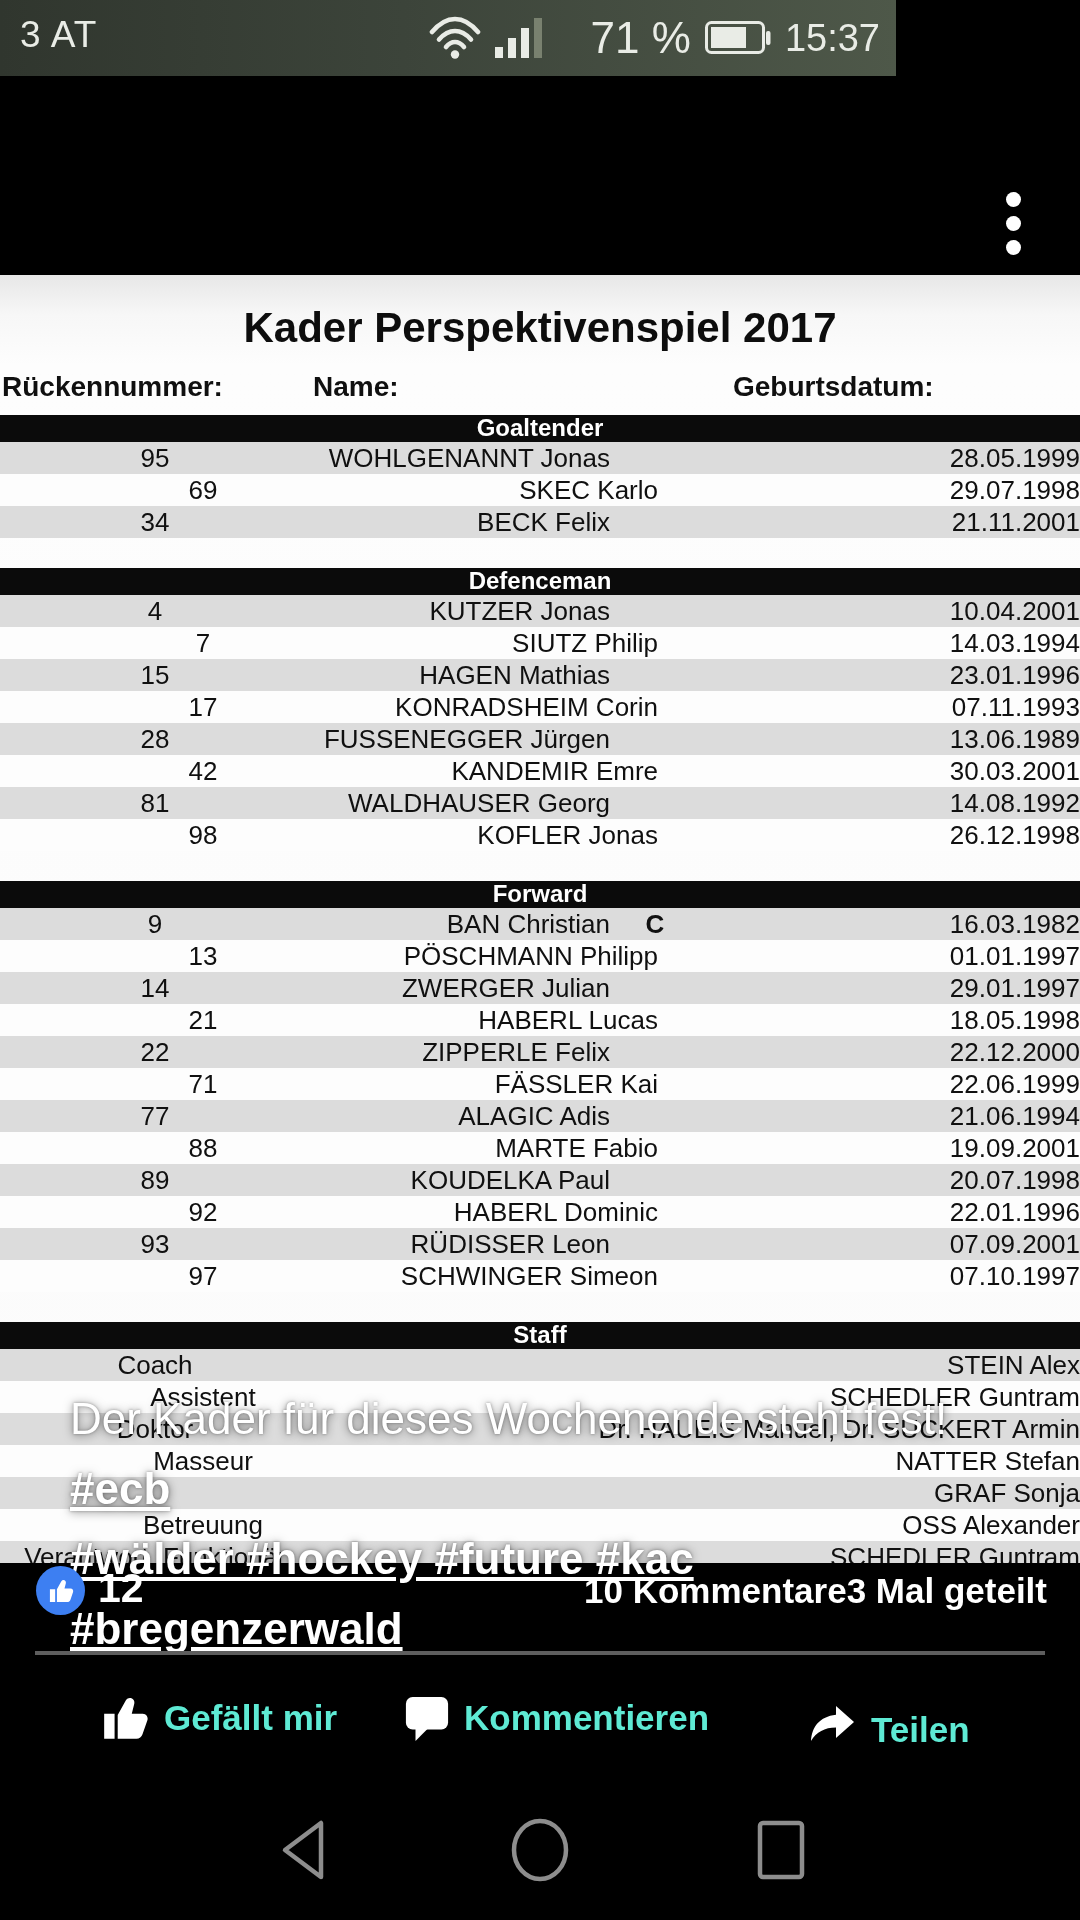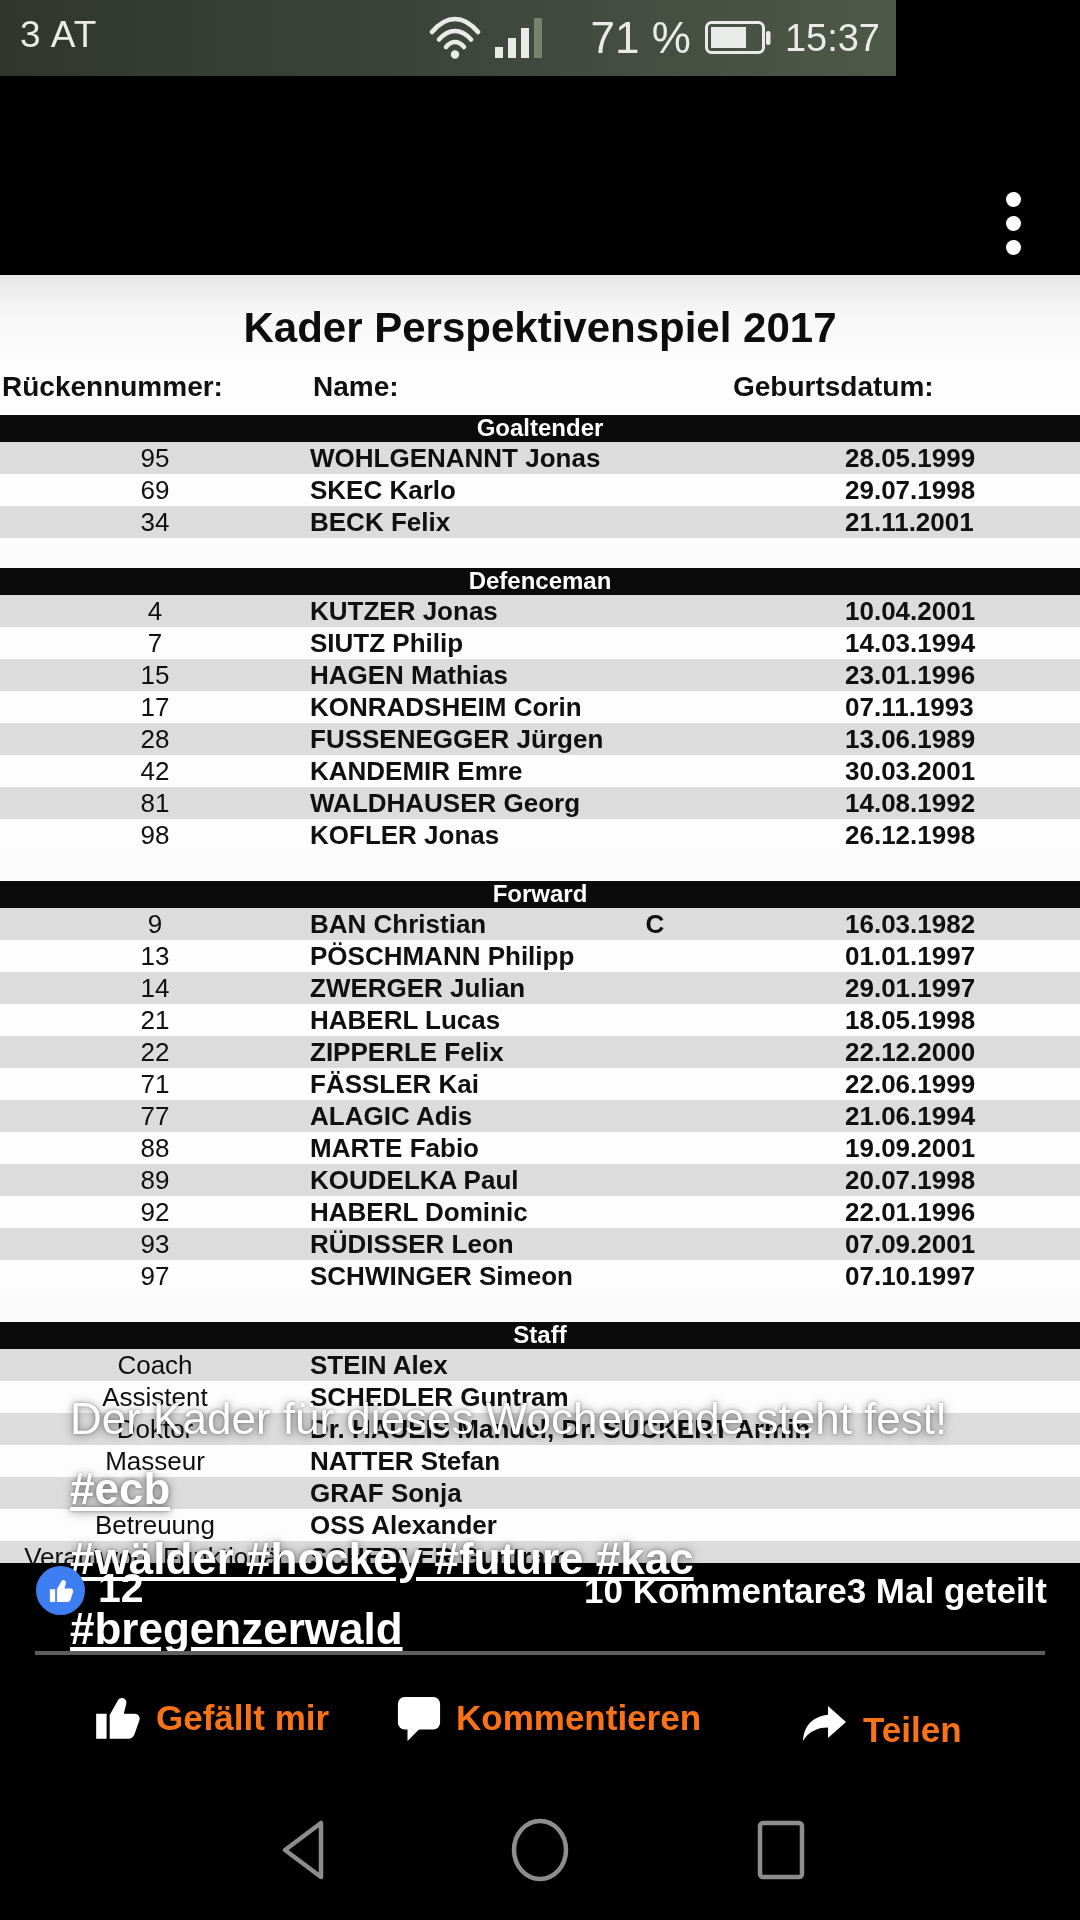--- a/index.html
+++ b/index.html
@@ -35,38 +35,38 @@
   .ch-number{left:2px;}
   .ch-name{left:313px;}
   .ch-birth{left:733px;}
   .section-bar{height:27px;background:#0b0b0b;color:#fff;text-align:center;
     font-size:24px;font-weight:bold;line-height:26px;}
   .sec-gap{margin-top:30px;}
   .row{display:grid;height:32px;line-height:32px;font-size:26px;}
   .row.player{grid-template-columns:310px 300px 90px 145px auto;}
   .row.staff{grid-template-columns:310px auto;}
   .row.odd{background:#dcdcdc;}
-  .row.even{background:#fdfdfd;}
+  .row.even{background:#fdfdfd;padding-left:48px;}
   .cell-num,.cell-role{text-align:center;}
   .cell-cap{text-align:center;font-weight:bold;}
-  .cell-name,.cell-date,.cell-names{text-align:left;white-space:nowrap;font-weight:bold;}
+  .cell-name,.cell-date,.cell-names{text-align:right;white-space:nowrap;}
   
   .caption{position:absolute;left:70px;top:1384px;width:960px;color:#fff;
     font-size:44px;line-height:70px;
     text-shadow:0 1px 10px rgba(0,0,0,.5),0 0 3px rgba(0,0,0,.35);}
   .caption .seg-bold{font-weight:bold;text-decoration:underline;}
   
   .engagement{position:absolute;top:1563px;left:0;width:1080px;height:80px;color:#fff;}
   .like-badge{position:absolute;left:36px;top:3px;width:49px;height:49px;border-radius:50%;
     display:flex;align-items:center;justify-content:center;}
   .like-count{position:absolute;left:98px;top:2px;font-size:41px;font-weight:bold;}
   .eng-right{position:absolute;right:33px;top:8px;display:flex;font-size:35px;font-weight:bold;}
   
   .divider{position:absolute;top:1651px;left:35px;width:1010px;height:4px;background:#5e5e5e;}
-  .actions{position:absolute;top:1686px;left:4px;width:1063px;height:64px;color:#f97316;}
+  .actions{position:absolute;top:1686px;left:12px;width:1063px;height:64px;color:#5eead4;}
   .action-btn{position:absolute;display:flex;align-items:center;gap:14px;height:64px;cursor:pointer;}
   .action-btn .lbl{font-size:35px;font-weight:bold;}
   .btn-like{left:88px;}
   .btn-comment{left:392px;}
   .btn-share{left:795px;align-items:flex-end;}
   
   .navbar{position:absolute;top:1812px;left:0;width:1080px;height:80px;}
   .nav-ico{position:absolute;top:6px;cursor:pointer;}
   .nav-back{left:276px;}
   .nav-home{left:509px;}

